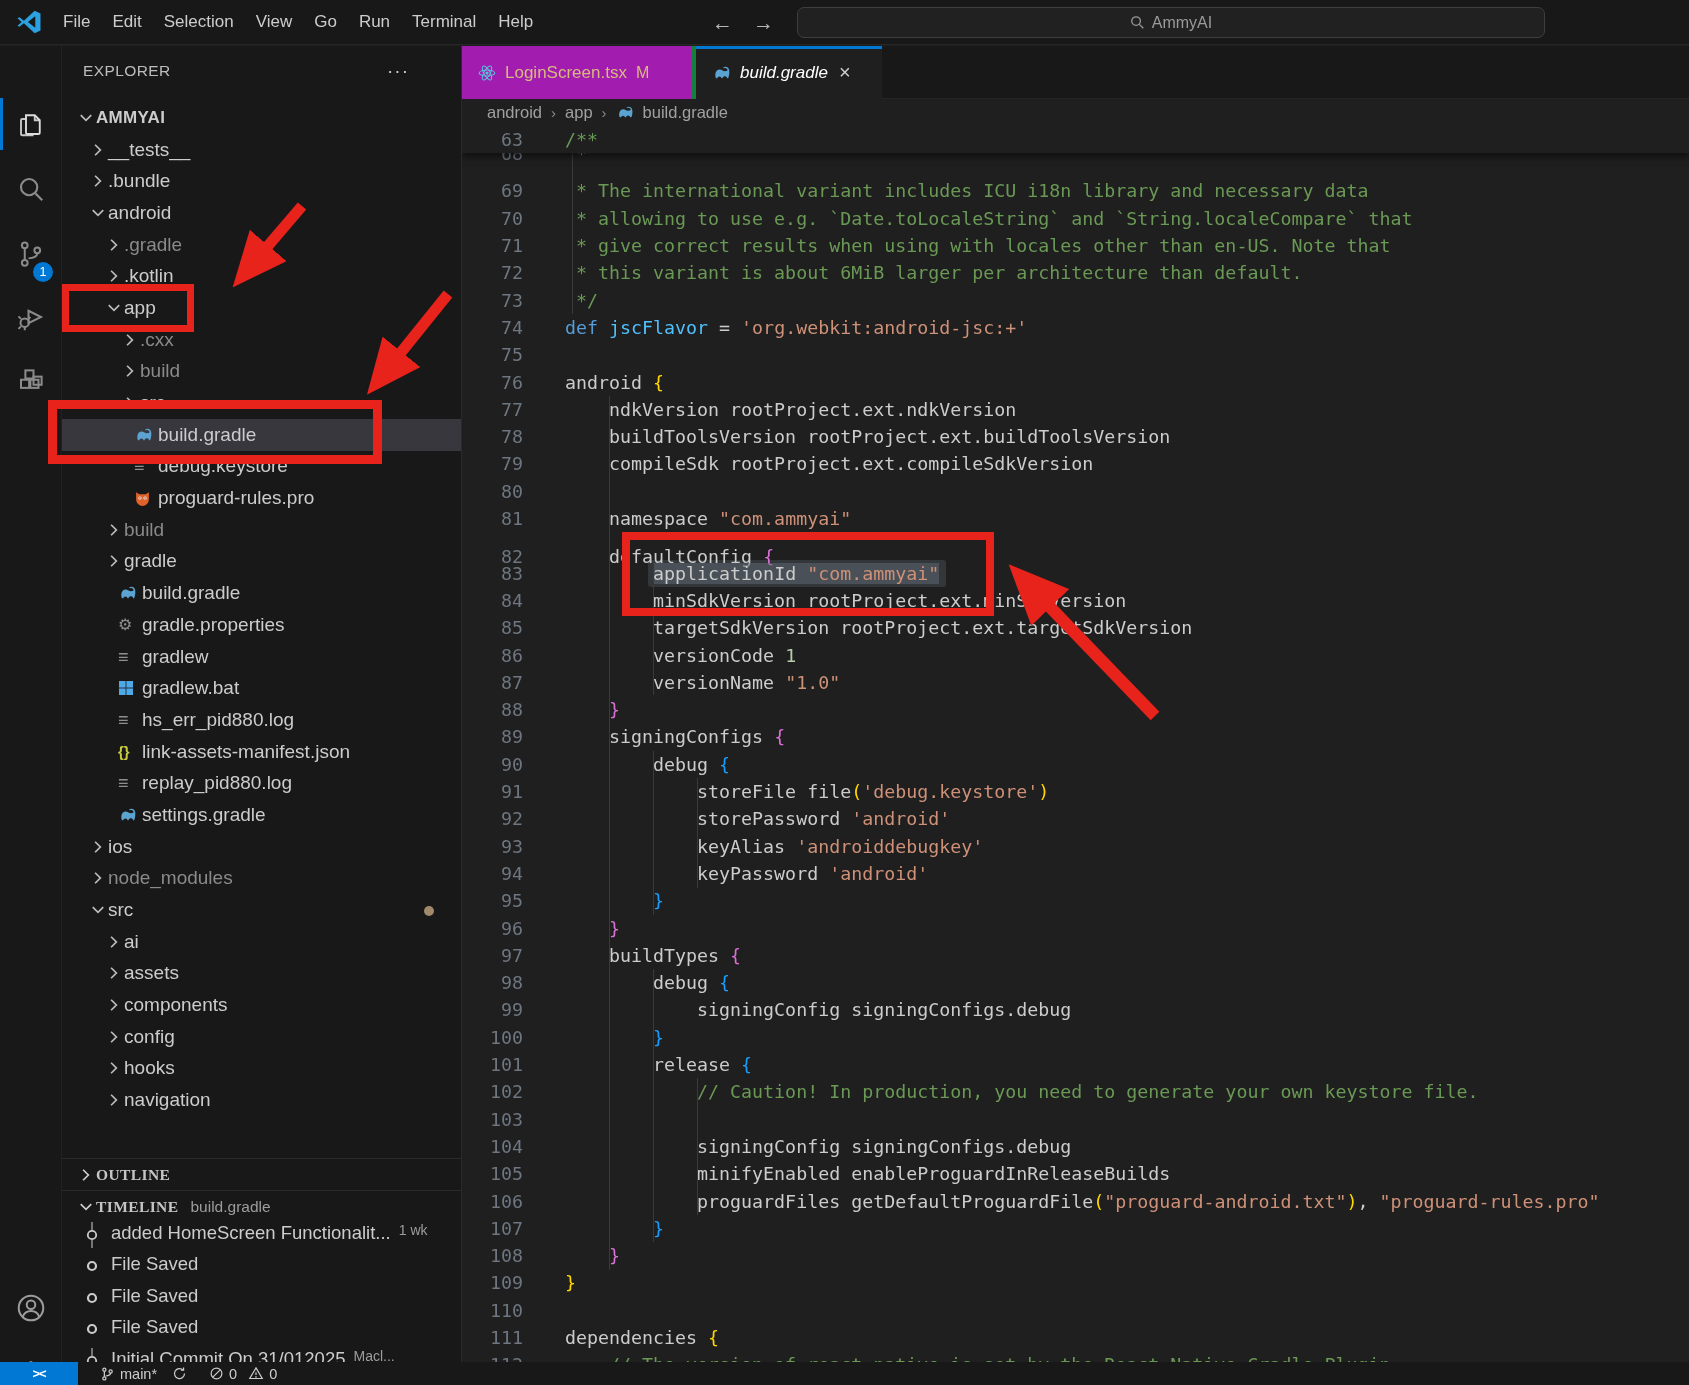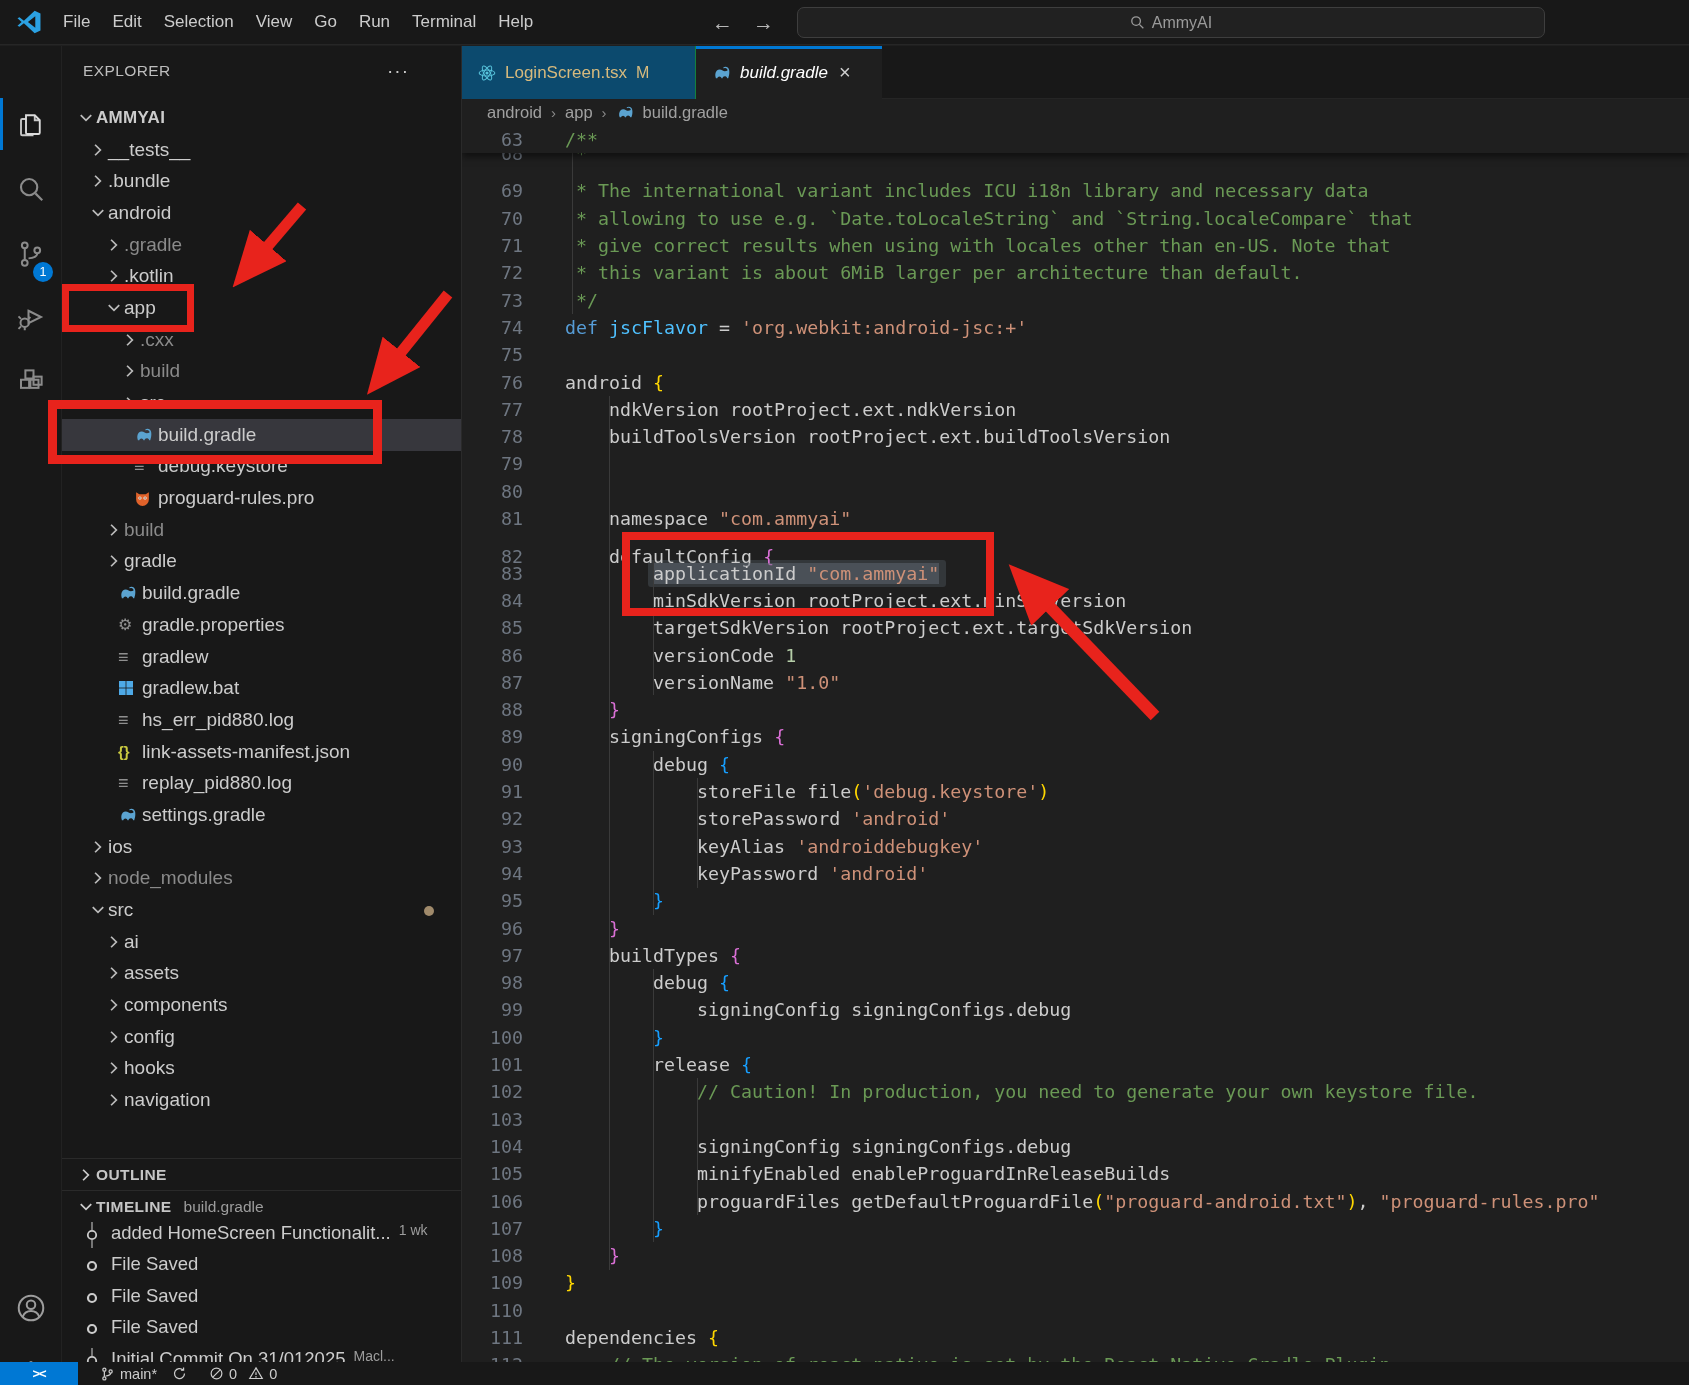--- a/index.html
+++ b/index.html
@@ -49,34 +49,34 @@
   .chev { width:20px; height:16px; flex:none; display:flex; align-items:center; justify-content:center; }
   .chev svg { display:block; }
   .chev.open svg { transform:rotate(90deg); }
   .ficon { width:24px; height:18px; flex:none; display:flex; align-items:center;
            justify-content:flex-start; font-size:15px; }
   .tdot { position:absolute; left:362px; top:12px; width:10px; height:10px;
           border-radius:50%; background:#a08a6b; }
   .sect { position:absolute; left:0; width:100%; height:32px; border-top:1px solid #2a2a2a;
           display:flex; align-items:center; color:#c5c5c5; }
   .sect .chev { margin-left:14px; }
-  .sect-title { font-weight:bold; font-size:15.5px; letter-spacing:0.4px; }
+  .sect-title { font-weight:bold; font-size:15.5px; letter-spacing:0.4px;font-family:Liberation Serif, serif; }
   .sect-sub { margin-left:12px; color:#9d9d9d; font-size:15.5px; font-weight:normal; }
   .timeline { position:absolute; left:0; top:1144px; width:100%; }
   .tlrow { display:flex; align-items:flex-start; height:31.4px; color:#cccccc; font-size:18.5px; }
   .tlicon { width:26px; margin-left:23px; flex:none; display:flex; align-items:center; }
   .tlmeta { color:#9d9d9d; margin-left:8px; font-size:14px; }
 
   
   .editor { position:absolute; left:462px; top:46px; right:0; bottom:23px; background:#1f1f1f; }
   .tabbar { position:absolute; left:0; top:0; right:0; height:53px; background:#181818;
             display:flex; border-bottom:1px solid #252525; }
   .tab { display:flex; align-items:center; gap:9px; padding:0 16px; font-size:17px;
          height:53px; position:relative; }
-  .tab1 { background:#0c4a6e; color:#d7ba7d; border-right:1px solid #15803d; width:234px; }
+  .tab1 { background:#a21caf; color:#d7ba7d; border-right:5px solid #15803d; width:234px; }
   .tab2 { background:#1f1f1f; color:#ffffff; font-style:italic; width:186px; }
   .tab2::before { content:""; position:absolute; left:0; top:0; width:100%; height:2.5px; background:#0078d4; }
   .tabmod { font-size:16px; color:#d7ba7d; }
   .tabclose { color:#cfcfcf; font-size:20px; font-style:normal; margin-left:2px; }
   .breadcrumb { position:absolute; left:0; top:53px; right:0; height:27px; display:flex;
                 align-items:center; gap:9px; color:#a0a0a0; font-size:16.5px; padding-left:25px; }
   .bc-sep { font-size:15px; color:#8a8a8a; }
 
   .code { position:absolute; left:0; top:80px; right:0; bottom:0; overflow:hidden;
           font-family:"DejaVu Sans Mono", monospace; font-size:18.3px; color:#cccccc; }
@@ -607,21 +607,21 @@
         <div class="crow" style="top: 51.4px;"><span class="gut">69</span><span class="ltxt"><span class="tok-c"> * The international variant includes ICU i18n library and necessary data</span></span></div>
         <div class="crow" style="top: 78.7px;"><span class="gut">70</span><span class="ltxt"><span class="tok-c"> * allowing to use e.g. `Date.toLocaleString` and `String.localeCompare` that</span></span></div>
         <div class="crow" style="top: 106px;"><span class="gut">71</span><span class="ltxt"><span class="tok-c"> * give correct results when using with locales other than en-US. Note that</span></span></div>
         <div class="crow" style="top: 133.3px;"><span class="gut">72</span><span class="ltxt"><span class="tok-c"> * this variant is about 6MiB larger per architecture than default.</span></span></div>
         <div class="crow" style="top: 160.6px;"><span class="gut">73</span><span class="ltxt"><span class="tok-c"> */</span></span></div>
         <div class="crow" style="top: 187.9px;"><span class="gut">74</span><span class="ltxt"><span class="tok-k">def </span><span class="tok-v">jscFlavor </span><span class="tok-w">= </span><span class="tok-s">'org.webkit:android-jsc:+'</span></span></div>
         <div class="crow" style="top: 215.2px;"><span class="gut">75</span><span class="ltxt"></span></div>
         <div class="crow" style="top: 242.5px;"><span class="gut">76</span><span class="ltxt"><span class="tok-w">android </span><span class="tok-b1">{</span></span></div>
         <div class="crow" style="top: 269.8px;"><span class="gut">77</span><span class="ltxt"><span class="tok-w">    ndkVersion rootProject.ext.ndkVersion</span></span></div>
         <div class="crow" style="top: 297.1px;"><span class="gut">78</span><span class="ltxt"><span class="tok-w">    buildToolsVersion rootProject.ext.buildToolsVersion</span></span></div>
-        <div class="crow" style="top: 324.4px;"><span class="gut">79</span></div>
+        <div class="crow" style="top: 324.4px;"><span class="gut">79</span><span class="ltxt"><span class="tok-w">    compileSdk rootProject.ext.compileSdkVersion</span></span></div>
         <div class="crow" style="top: 351.7px;"><span class="gut">80</span><span class="ltxt"></span></div>
         <div class="crow" style="top: 379px;"><span class="gut">81</span><span class="ltxt"><span class="tok-w">    namespace </span><span class="tok-s">"com.ammyai"</span></span></div>
         <div class="crow" style="top: 406.3px; margin-top: 11px;"><span class="gut">82</span><span class="ltxt"><span class="tok-w">    defaultConfig </span><span class="tok-b2">{</span></span></div>
         <div class="crow" style="top: 433.6px;"><span class="gut">83</span><span class="ltxt"><span class="tok-w">        </span><span class="tok-w tok-hl">applicationId </span><span class="tok-s tok-hl">"com.ammyai"</span></span></div>
         <div class="crow" style="top: 460.9px;"><span class="gut">84</span><span class="ltxt"><span class="tok-w">        minSdkVersion rootProject.ext.minSdkVersion</span></span></div>
         <div class="crow" style="top: 488.2px;"><span class="gut">85</span><span class="ltxt"><span class="tok-w">        targetSdkVersion rootProject.ext.targetSdkVersion</span></span></div>
         <div class="crow" style="top: 515.5px;"><span class="gut">86</span><span class="ltxt"><span class="tok-w">        versionCode </span><span class="tok-n">1</span></span></div>
         <div class="crow" style="top: 542.8px;"><span class="gut">87</span><span class="ltxt"><span class="tok-w">        versionName </span><span class="tok-s">"1.0"</span></span></div>
         <div class="crow" style="top: 570.1px;"><span class="gut">88</span><span class="ltxt"><span class="tok-w">    </span><span class="tok-b2">}</span></span></div>
         <div class="crow" style="top: 597.4px;"><span class="gut">89</span><span class="ltxt"><span class="tok-w">    signingConfigs </span><span class="tok-b2">{</span></span></div>

